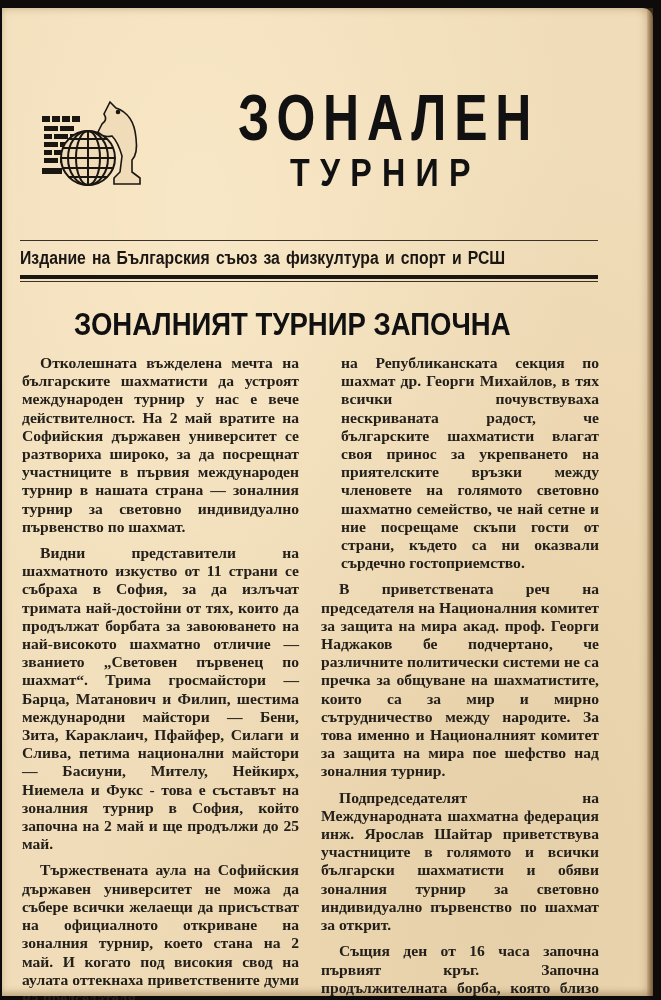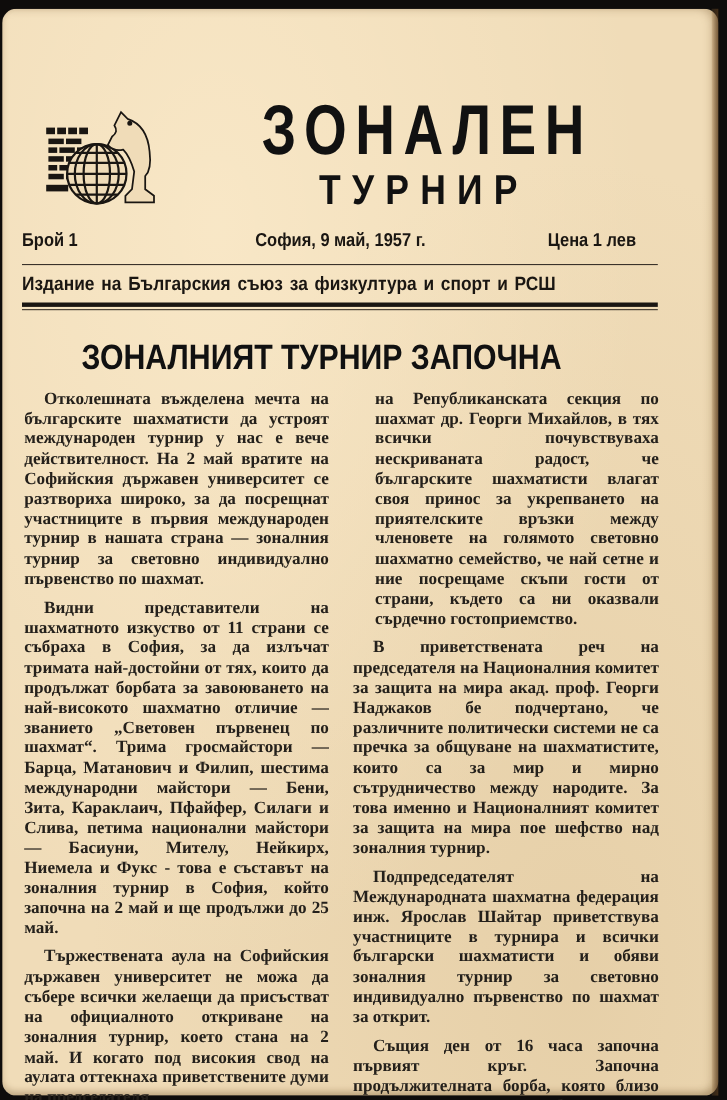--- a/index.html
+++ b/index.html
@@ -10,21 +10,20 @@
     position:relative;
   }
   .page {
     position:absolute; left:2px; top:8px; width:651px; height:988px;
     background:#f0dcb8;
     background-image:
       radial-gradient(ellipse at 30% 20%, rgba(255,240,210,0.55), rgba(0,0,0,0) 60%),
       radial-gradient(ellipse at 80% 90%, rgba(200,170,120,0.25), rgba(0,0,0,0) 60%);
     border-top-right-radius:10px;
     box-shadow: inset -6px 0 8px rgba(120,90,50,0.35), inset 0 -4px 6px rgba(120,90,50,0.25);
-    border-radius: 13px;
   }
   .spine {
     position:absolute; right:0; top:0; width:6px; height:100%;
     background:linear-gradient(to right, rgba(160,120,70,0.2), rgba(90,60,30,0.7));
   }
   .logo { position:absolute; left:36px; top:90px; width:108px; height:92px; }
   .masthead-title {
     position:absolute; left:236px; top:78px;
     font-family:"Liberation Sans","DejaVu Sans",sans-serif;
     font-weight:bold; font-size:64px; letter-spacing:10px;
@@ -110,37 +109,32 @@
 
     <g stroke="#1a1612" fill="#f0dcb8" stroke-width="1.6">
       <path d="M72 4 L78 10 Q96 16 98 40 Q100 56 94 62 L94 74 L102 80 L102 86 L76 86 L76 80 L82 74 L84 58 Q80 44 74 38 Q66 40 60 34 L64 26 Q70 22 66 16 Z"></path>
       <circle cx="80" cy="14" r="1.5" fill="#1a1612"></circle>
     </g>
   </svg>
 
   <div class="masthead-title">ЗОНАЛЕН</div>
   <div class="masthead-sub">ТУРНИР</div>
 
-  <div class="issue-line">
-    <span style="left:0;">Брой 1</span>
-    <span style="left:212px;">София, 9 май, 1957 г.</span>
-    <span style="left:478px;">Цена 1 лев</span>
-  </div>
   <div class="rule-thin"></div>
   <div class="publisher">Издание на Българския съюз за физкултура и спорт и РСШ</div>
   <div class="rule-thick"></div>
   <div class="rule-thick2"></div>
 
   <div class="headline">ЗОНАЛНИЯТ ТУРНИР ЗАПОЧНА</div>
 
   <div class="col col-left">
     <p>Отколешната въжделена мечта на българските шахматисти да устроят международен турнир у нас е вече действителност. На 2 май вратите на Софийския държавен университет се разтвориха широко, за да посрещнат участниците в първия международен турнир в нашата страна — зоналния турнир за световно индивидуално първенство по шахмат.</p>
     <p>Видни представители на шахматното изкуство от 11 страни се събраха в София, за да излъчат тримата най-достойни от тях, които да продължат борбата за завоюването на най-високото шахматно отличие — званието „Световен първенец по шахмат“. Трима гросмайстори — Барца, Матанович и Филип, шестима международни майстори — Бени, Зита, Караклаич, Пфайфер, Силаги и Слива, петима национални майстори — Басиуни, Мителу, Нейкирх, Ниемела и Фукс - това е съставът на зоналния турнир в София, който започна на 2 май и ще продължи до 25 май.</p>
     <p>Тържествената аула на Софийския държавен университет не можа да събере всички желаещи да присъстват на официалното откриване на зоналния турнир, което стана на 2 май. И когато под високия свод на аулата оттекнаха приветствените думи на председателя</p>
   </div>
 
   <div class="col col-right">
     <p style="text-indent:0;margin-left:20px;">на Републиканската секция по шахмат др. Георги Михайлов, в тях всички почувствуваха нескриваната радост, че българските шахматисти влагат своя принос за укрепването на приятелските връзки между членовете на голямото световно шахматно семейство, че най сетне и ние посрещаме скъпи гости от страни, където са ни оказвали сърдечно гостоприемство.</p>
     <p>В приветствената реч на председателя на Националния комитет за защита на мира акад. проф. Георги Наджаков бе подчертано, че различните политически системи не са пречка за общуване на шахматистите, които са за мир и мирно сътрудничество между народите. За това именно и Националният комитет за защита на мира пое шефство над зоналния турнир.</p>
-    <p>Подпредседателят на Международната шахматна федерация инж. Ярослав Шайтар приветствува участниците в турнира и всички български шахматисти и обяви зоналния турнир за световно индивидуално първенство по шахмат за открит.</p>
+    <p>Подпредседателят на Международната шахматна федерация инж. Ярослав Шайтар приветствува участниците в голямото и всички български шахматисти и обяви зоналния турнир за световно индивидуално първенство по шахмат за открит.</p>
     <p>Същия ден от 16 часа започна първият кръг. Започна продължителната борба, която близо месец ще вълнува любителите на шахматната игра в нашата страна.</p>
   </div>
 </div>
 
 </body></html>

